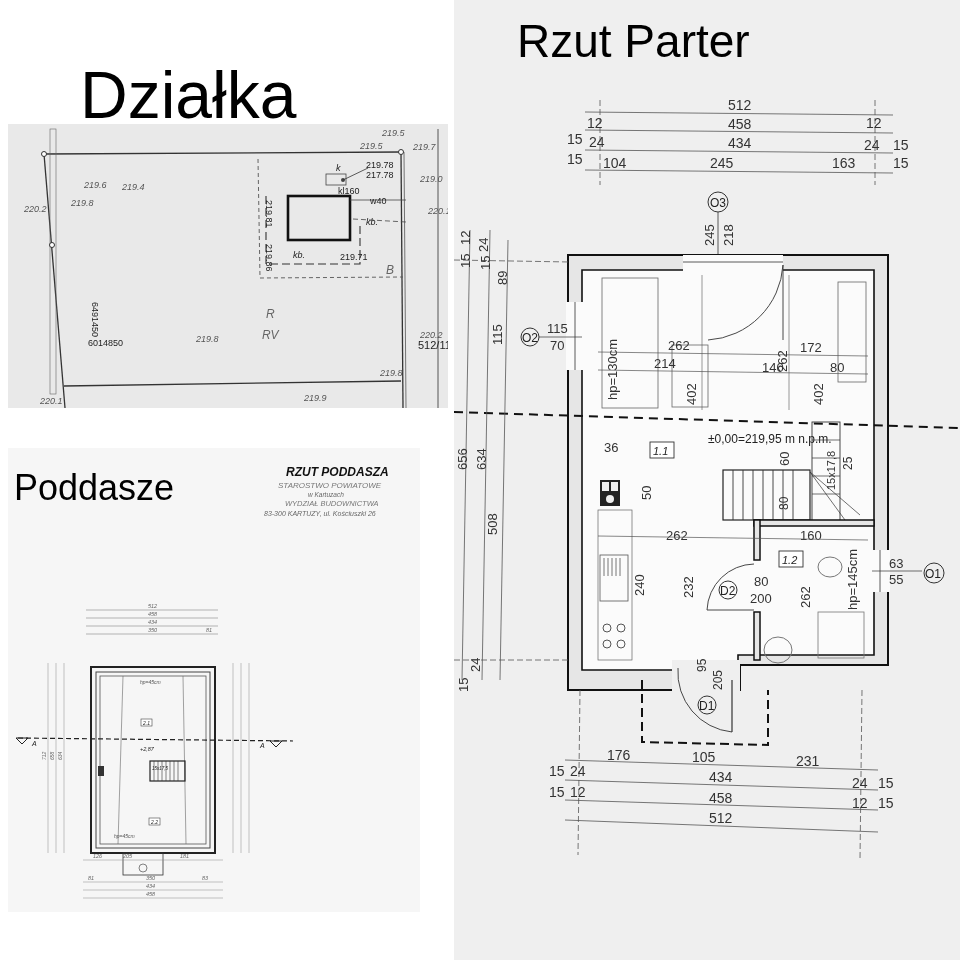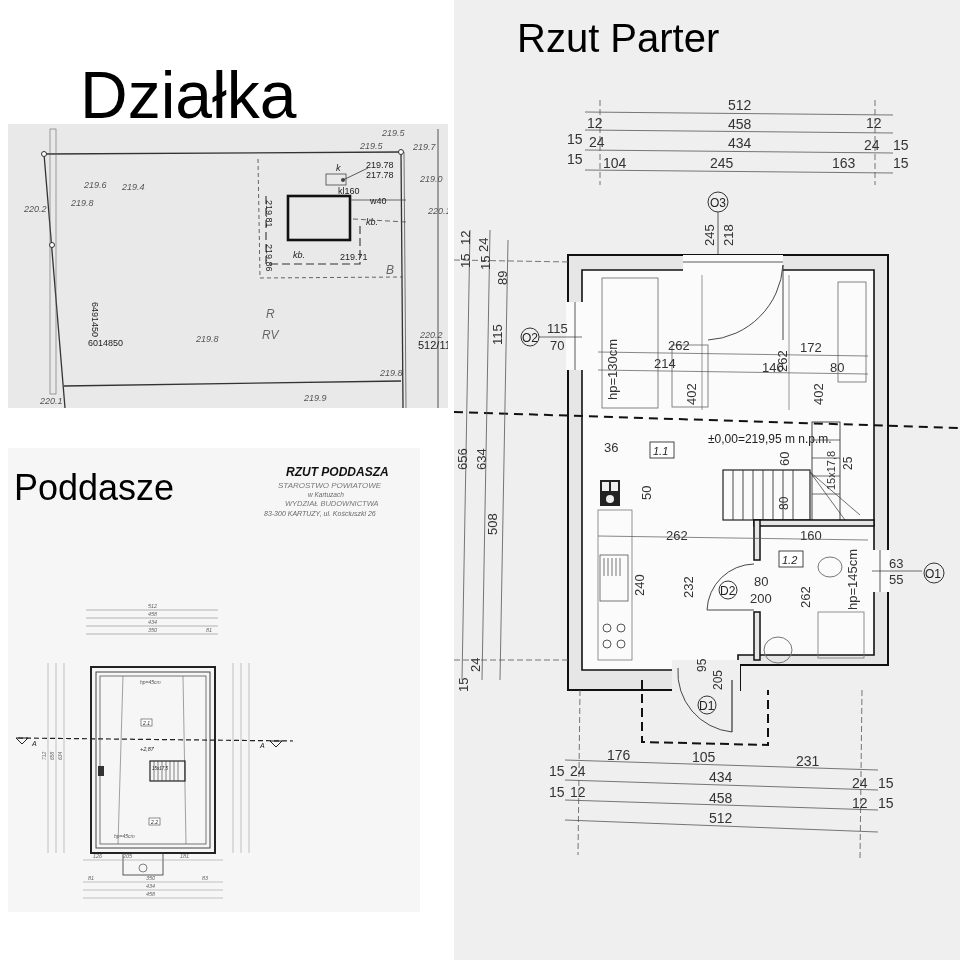--- a/index.html
+++ b/index.html
@@ -384,13 +384,13 @@
       <text x="570" y="776">24</text>
       <text x="549" y="797">15</text>
       <text x="570" y="797">12</text>
       <text x="852" y="788">24</text>
       <text x="878" y="788">15</text>
       <text x="852" y="808">12</text>
       <text x="878" y="808">15</text>
     </g>
   </svg>
 </div>
-<div class="big-title" style="left:517px;top:18px;font-size:40px;">Rzut Parter</div>
+<div class="big-title" style="left:517px;top:18px;font-size:46px;">Rzut Parter</div>
 
 </body></html>

